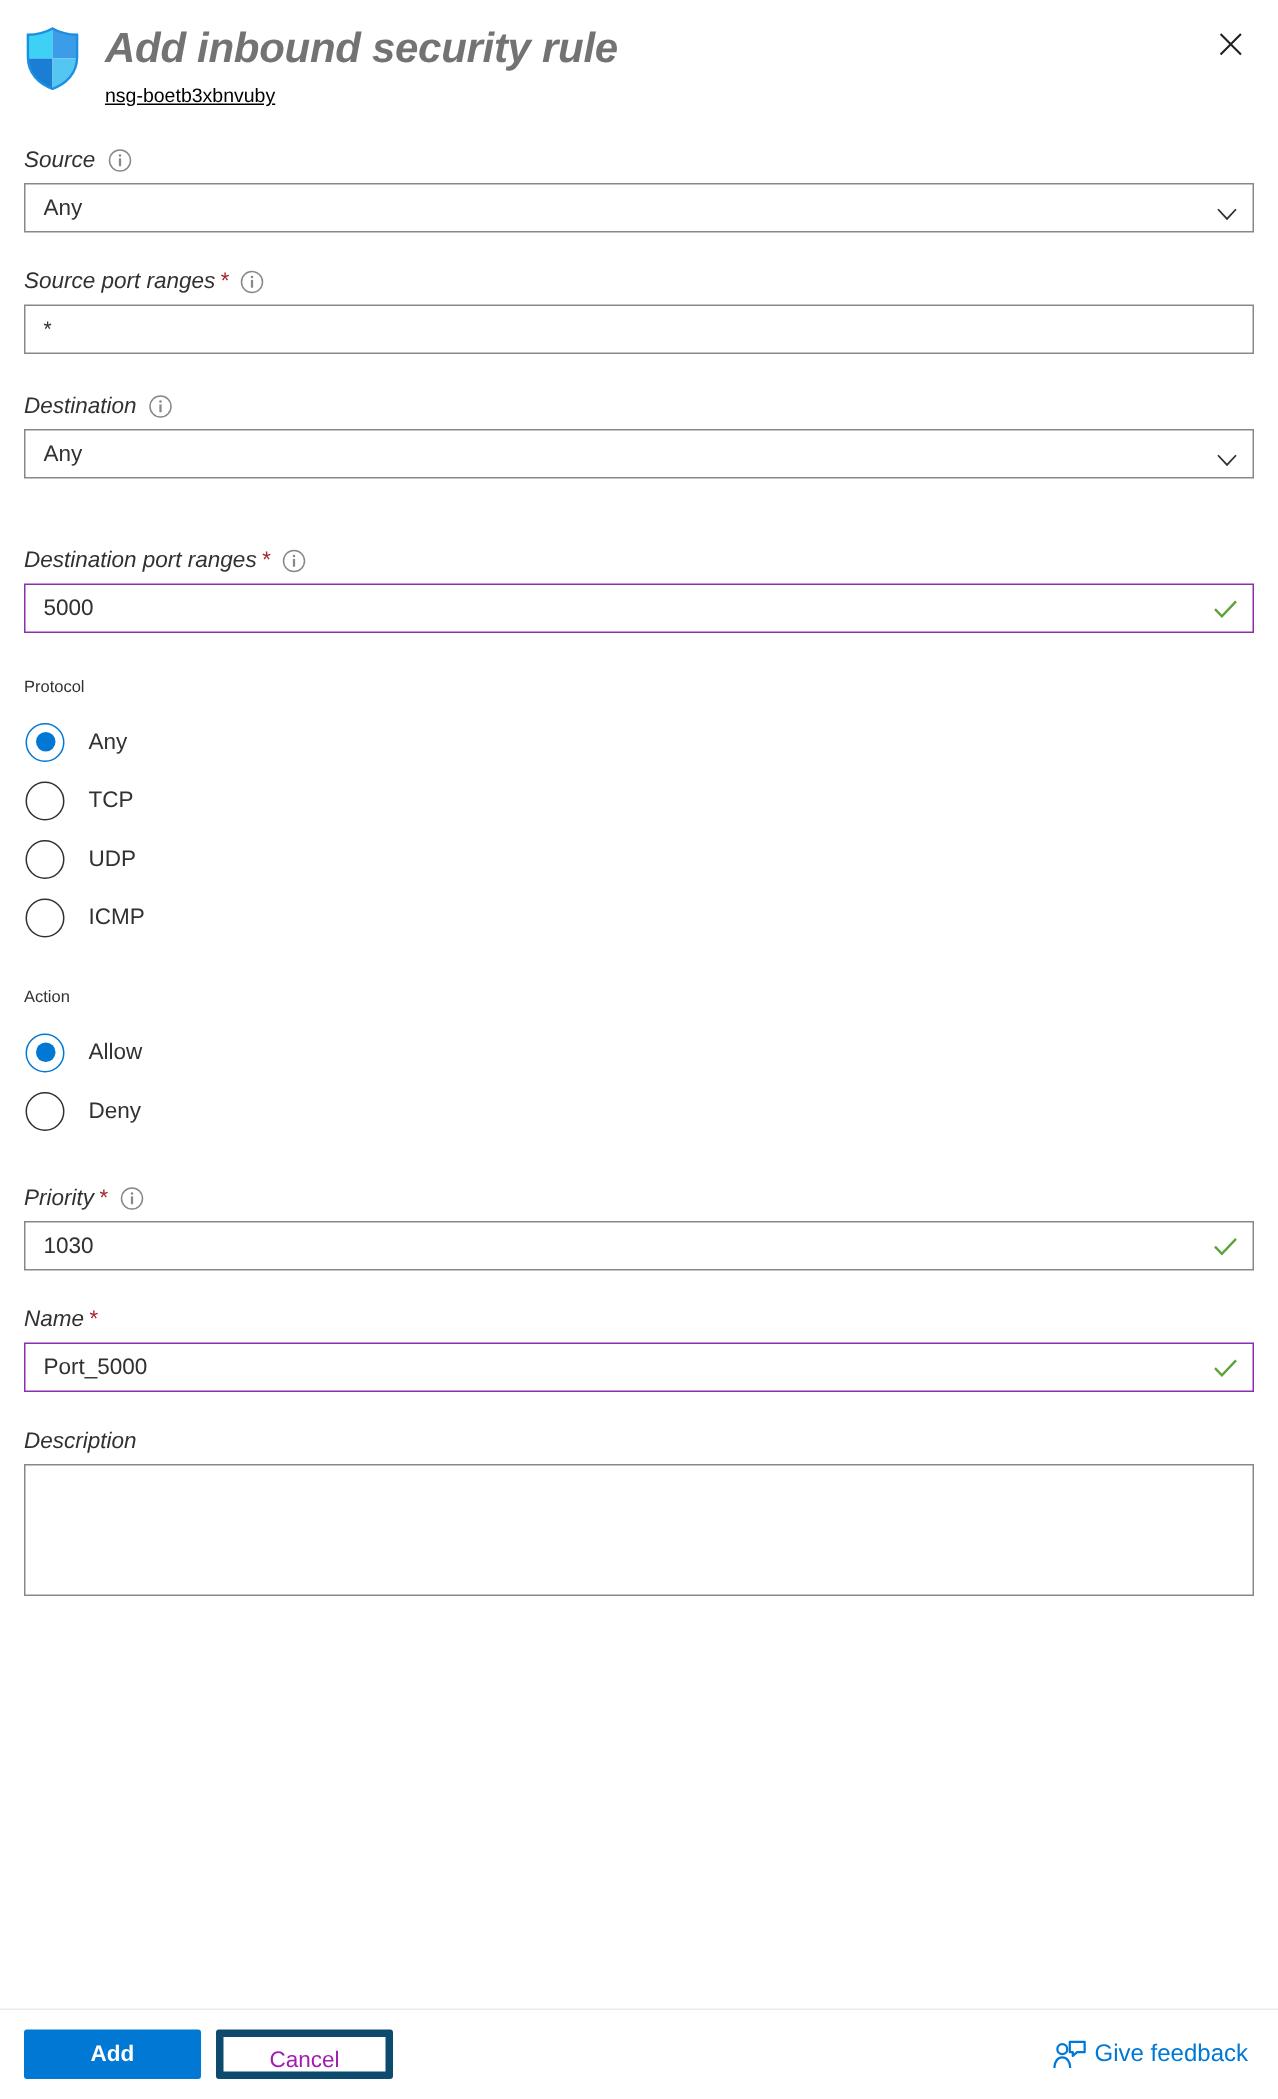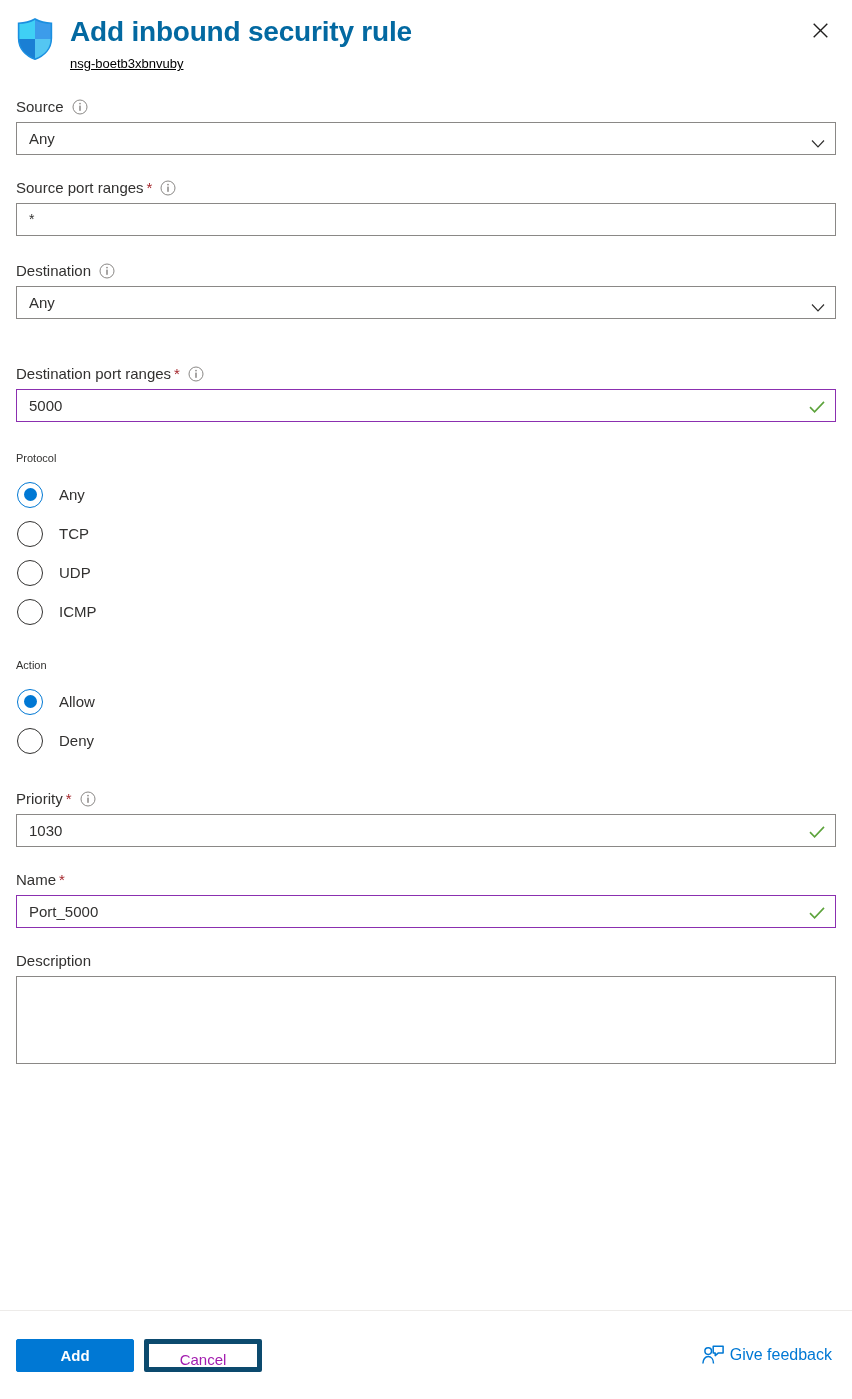--- a/index.html
+++ b/index.html
@@ -47,24 +47,25 @@
     margin-right: 16px;
   }
   .title-block {
     flex: 1 1 auto;
     min-width: 0;
   }
   .blade-title {
     font-size: 28px;
     font-weight: bold;
     line-height: 36px;
-    color: #0369a1;
+    color: #737373;
     letter-spacing: -0.2px;
     margin: 0;
     padding: 0;
+    font-style: italic;
   }
   .blade-subtitle {
     font-size: 13px;
     line-height: 18px;
     color: #000000;
     margin-top: 5px;
     text-decoration: underline;
   }
   .close-btn {
     position: absolute;
@@ -92,20 +93,21 @@
   .field-group { margin-bottom: 0; }
 
   .field-label {
     display: flex;
     align-items: center;
     font-size: 15px;
     line-height: 21px;
     color: #323130;
     margin-bottom: 5px;
     white-space: nowrap;
+    font-style: italic;
   }
   .label-text { }
   .req-star {
     color: #a4262c;
     font-size: 15px;
     line-height: 15px;
     margin-left: 3px;
     font-weight: normal;
   }
   .info-icon {
@@ -236,21 +238,21 @@
     color: #323130;
     padding: 6px 10px;
     resize: none;
     outline: none;
   }
 
   
   .footer {
     flex: 0 0 auto;
     border-top: 1px solid #edebe9;
-    height: 89px;
+    height: 60px;
     box-sizing: border-box;
     display: flex;
     align-items: center;
     padding: 0 16px;
     position: relative;
   }
   .btn {
     font-family: "Liberation Sans", sans-serif;
     font-size: 15px;
     height: 33px;

